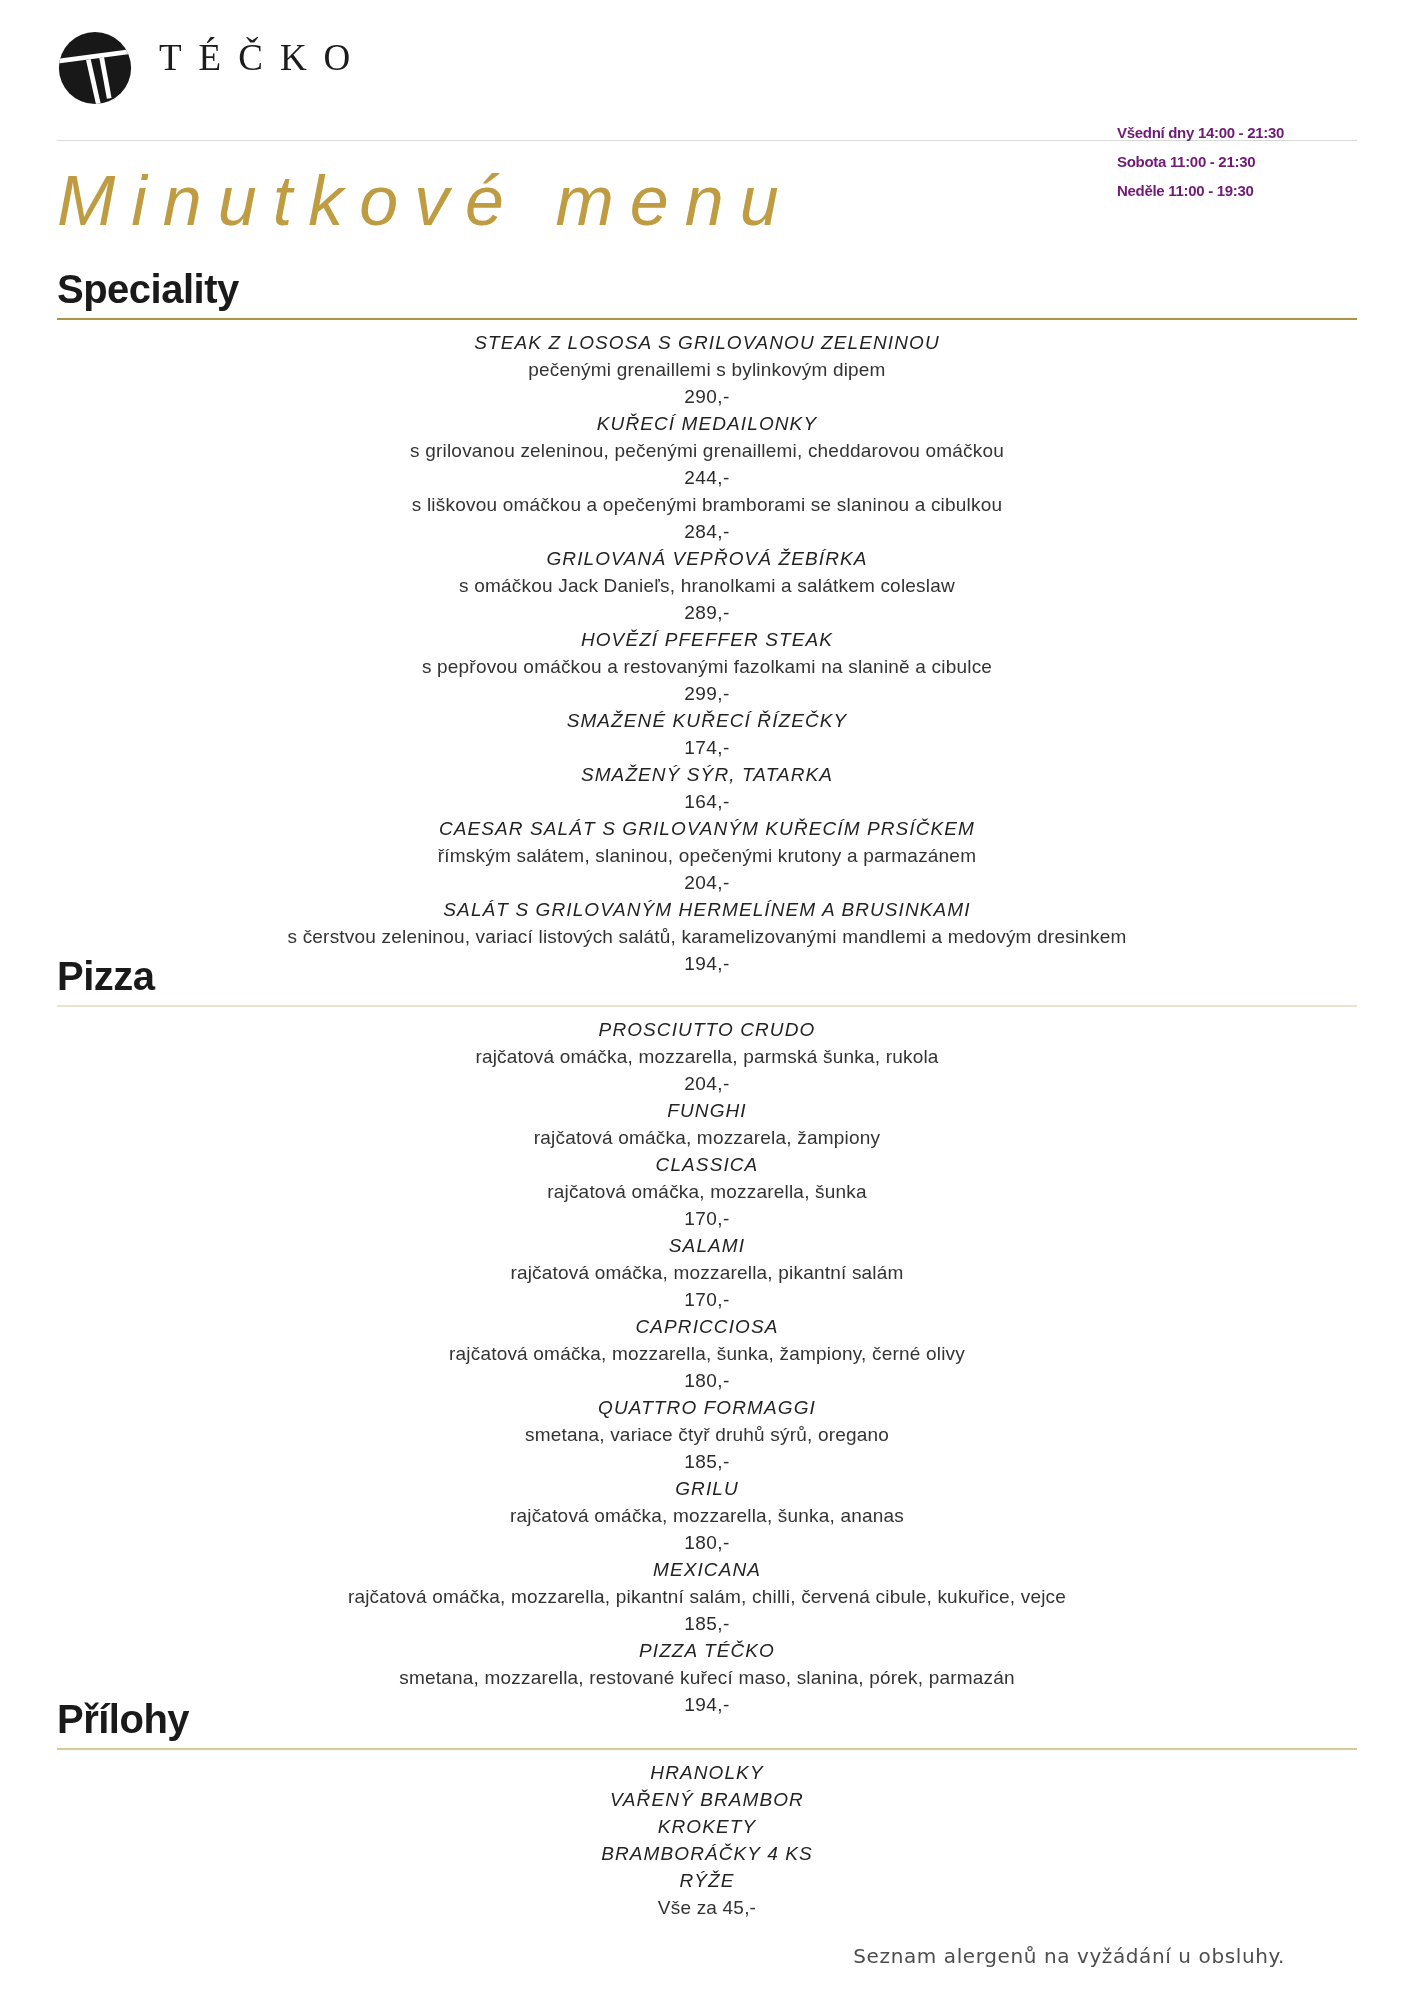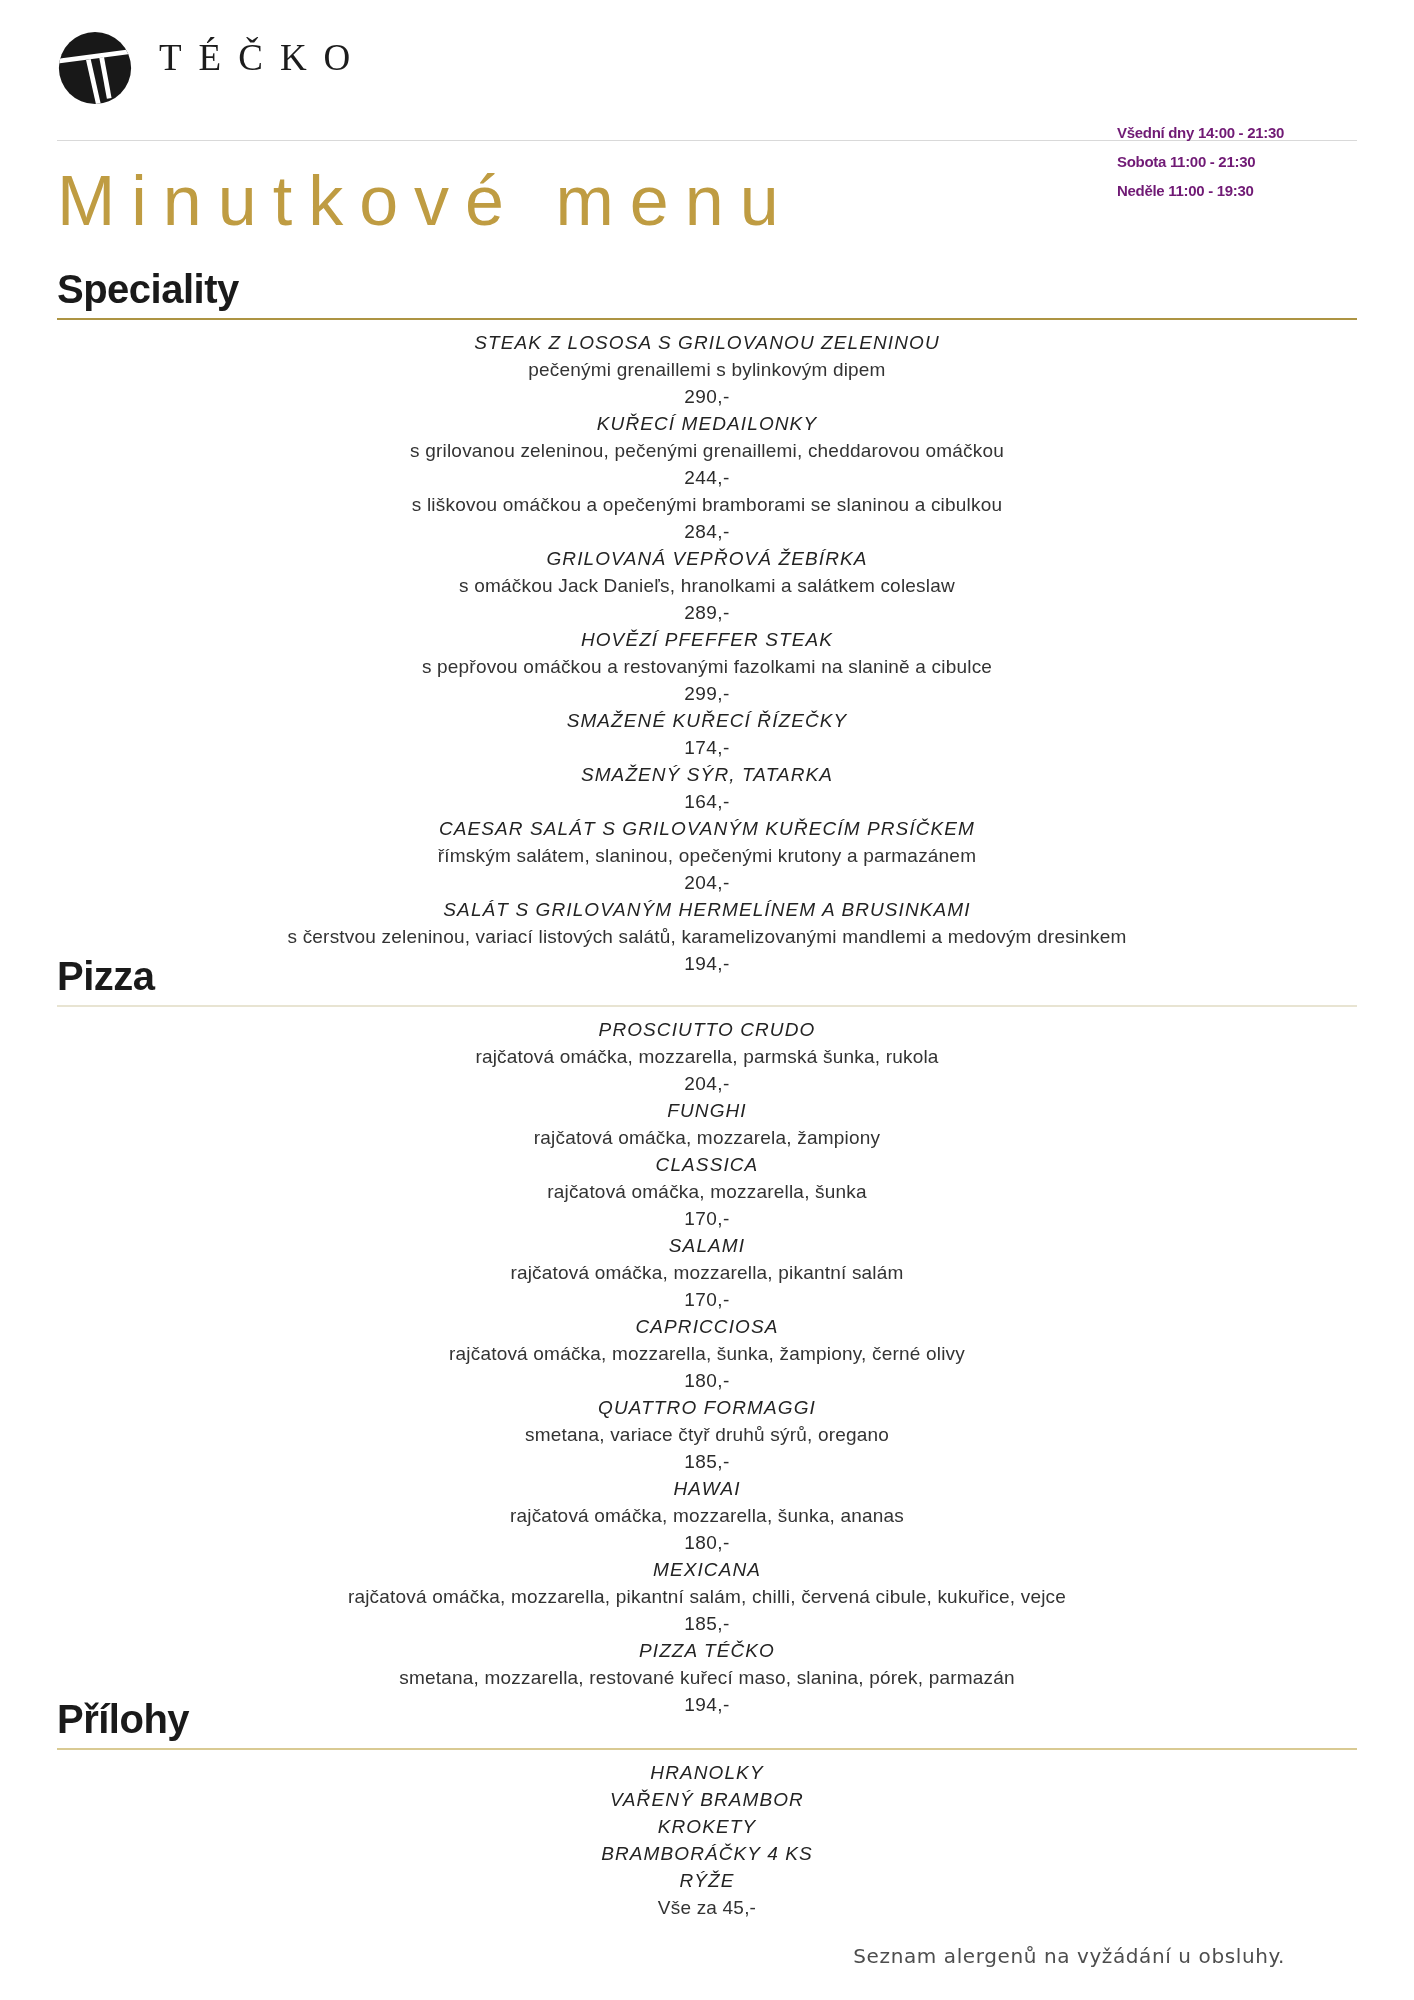--- a/index.html
+++ b/index.html
@@ -24,20 +24,21 @@
   .top-divider { border: none; height: 1px; background: #d9d9d9; margin: 28px 0 0 0; }
 
   
   .menu-title {
     margin-top: 8px;
     font-size: 70px; line-height: 105px;
     letter-spacing: 16px;
     color: var(--gold, #bf9c42);
     font-weight: 400;
     white-space: nowrap;
+    font-style: italic;
   }
 
   
   .hours {
     position: absolute; top: 118px; right: 0; width: 240px;
     font-weight: 700; font-size: 15px; line-height: 29px; color: #701a75;
     letter-spacing: -0.3px;
   }
 
   
@@ -146,21 +147,21 @@
       <div class="line price">170,-</div>
       <div class="line name">SALAMI</div>
       <div class="line desc">rajčatová omáčka, mozzarella, pikantní salám</div>
       <div class="line price">170,-</div>
       <div class="line name">CAPRICCIOSA</div>
       <div class="line desc">rajčatová omáčka, mozzarella, šunka, žampiony, černé olivy</div>
       <div class="line price">180,-</div>
       <div class="line name">QUATTRO FORMAGGI</div>
       <div class="line desc">smetana, variace čtyř druhů sýrů, oregano</div>
       <div class="line price">185,-</div>
-      <div class="line name">HAWAI</div>
+      <div class="line name">GRILU</div>
       <div class="line desc">rajčatová omáčka, mozzarella, šunka, ananas</div>
       <div class="line price">180,-</div>
       <div class="line name">MEXICANA</div>
       <div class="line desc">rajčatová omáčka, mozzarella, pikantní salám, chilli, červená cibule, kukuřice, vejce</div>
       <div class="line price">185,-</div>
       <div class="line name">PIZZA TÉČKO</div>
       <div class="line desc">smetana, mozzarella, restované kuřecí maso, slanina, pórek, parmazán</div>
       <div class="line price">194,-</div>
     </div>
 

